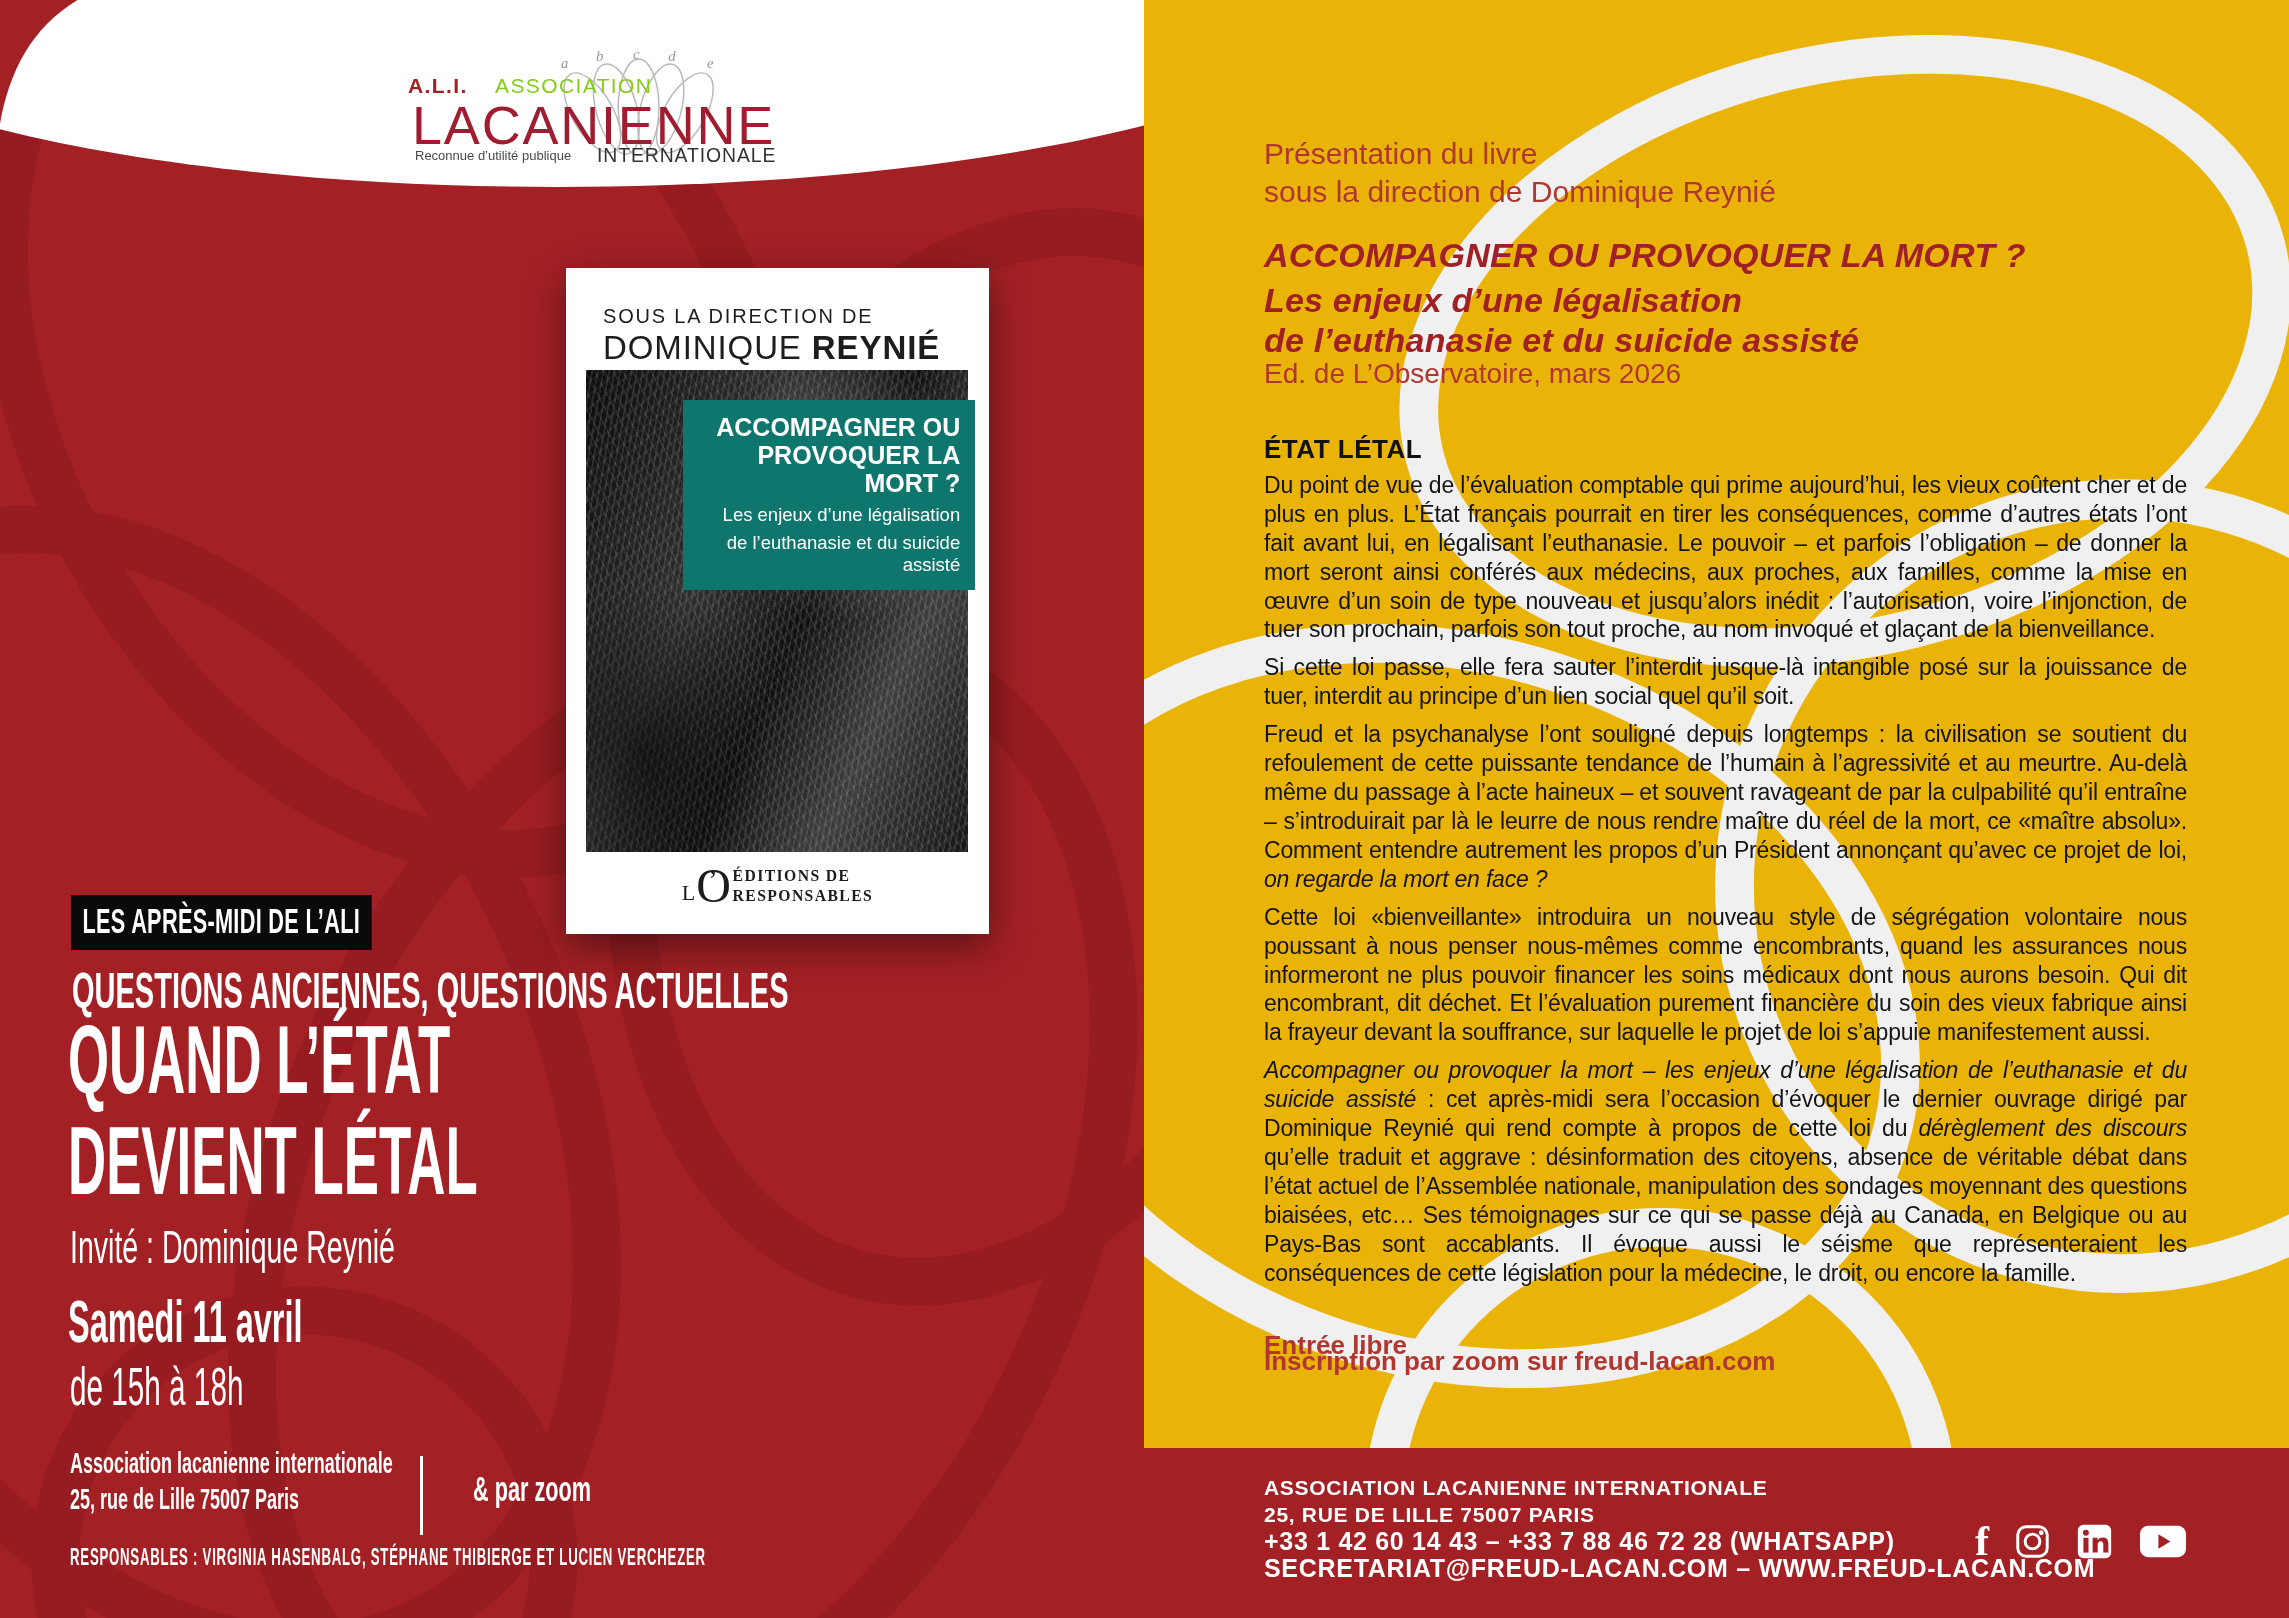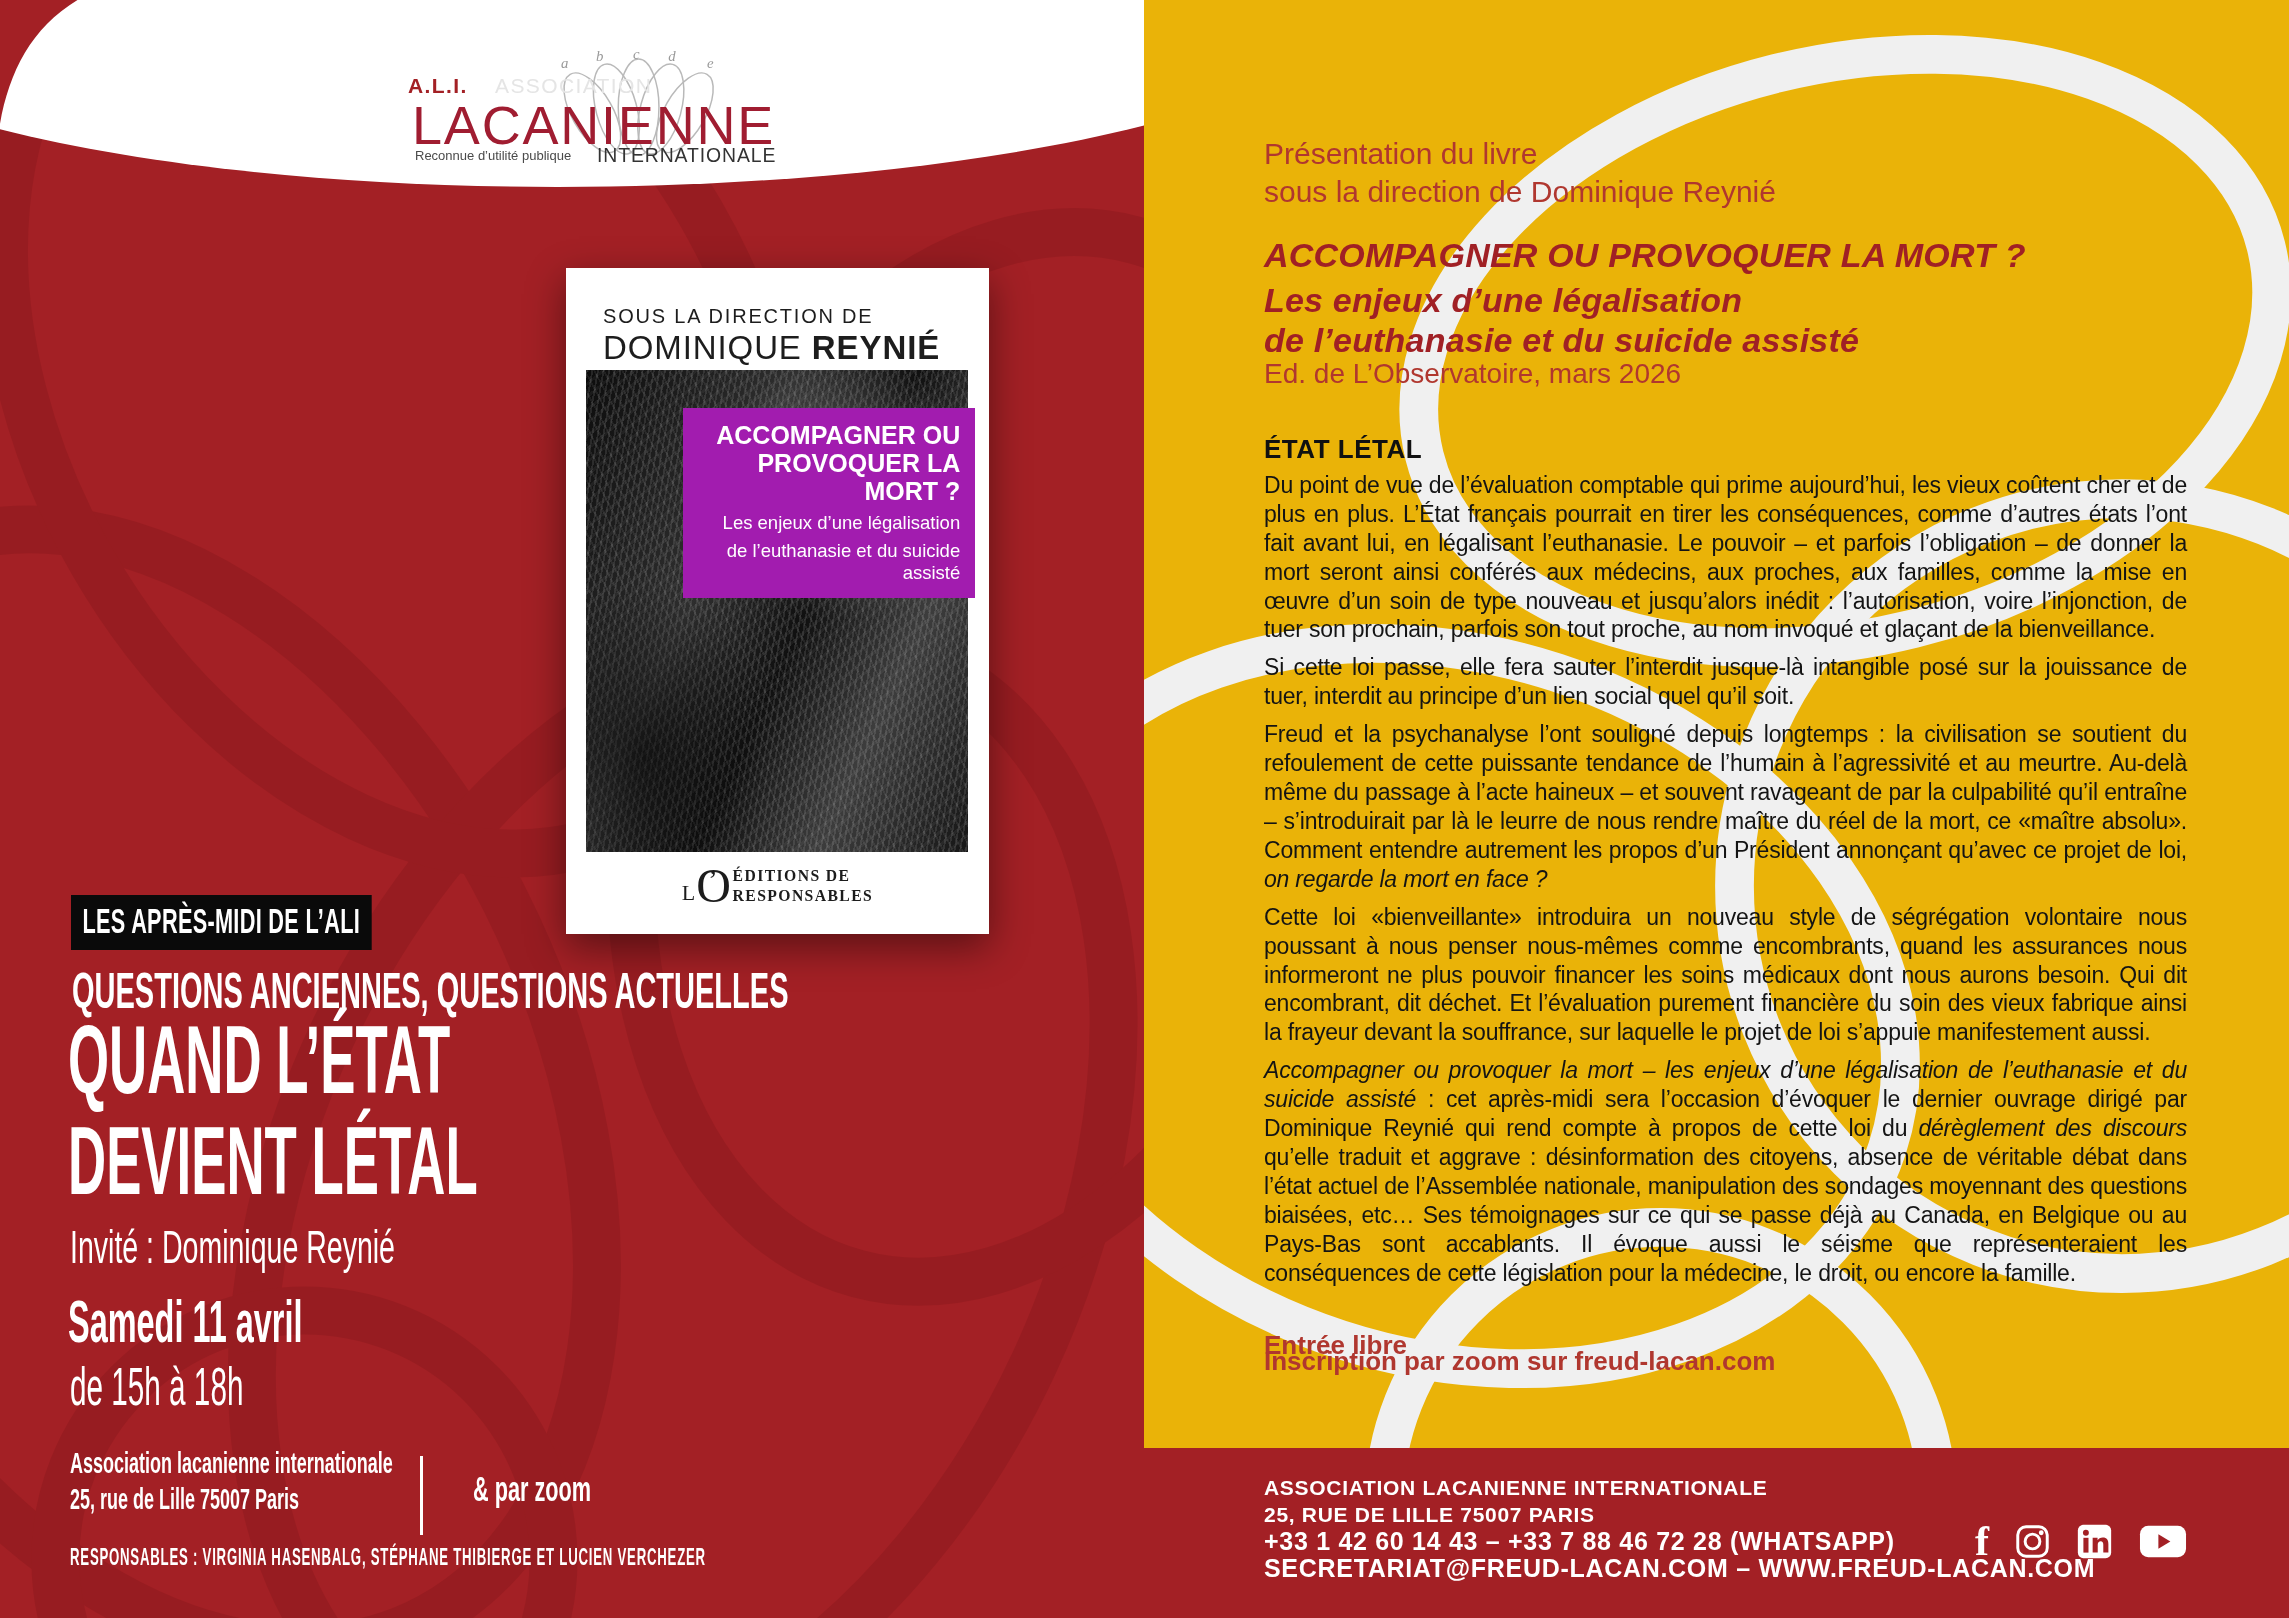--- a/index.html
+++ b/index.html
@@ -16,40 +16,40 @@
   .date{font-weight:bold;font-size:59px;transform:scaleX(.55);}
   .time{font-size:54px;transform:scaleX(.55);}
   .venue{font-weight:bold;font-size:29px;line-height:1.25;transform:scaleX(.62);}
   .zoomnote{font-weight:bold;font-size:35px;transform:scaleX(.62);}
   .resp{font-weight:bold;font-size:24px;letter-spacing:1.4px;transform:scaleX(.55);}
   .vdivider{position:absolute;left:420px;top:1456px;width:2.8px;height:79px;background:#fff;}
   
   #logo{position:absolute;left:0;top:0;width:1144px;height:212px;}
   .logo-row1{position:absolute;left:408px;top:74px;font-size:21px;letter-spacing:1.4px;}
   .logo-ali{color:#A32025;font-weight:bold;}
-  .logo-assoc{color:#e5e5e5;margin-left:20px;}
+  .logo-assoc{color:#84cc16;margin-left:20px;}
   .logo-name{position:absolute;left:412px;top:94px;font-size:54px;color:#A01D31;letter-spacing:1.8px;font-weight:400;}
   .logo-tag{position:absolute;left:415px;top:148px;font-size:13px;color:#4a4a4a;}
   .logo-intl{position:absolute;left:597px;top:144px;font-size:19.4px;color:#333;letter-spacing:0.9px;}
   
   #cover{position:absolute;left:566px;top:268px;width:423px;height:666px;background:#fff;
          box-shadow:0 13px 37px rgba(0,0,0,.45);}
   .cov-dir{position:absolute;left:37px;top:37px;font-size:20px;letter-spacing:1.8px;color:#1d1d1d;}
   .cov-author{position:absolute;left:37px;top:61px;font-size:33px;color:#1d1d1d;letter-spacing:0.9px;}
   .cov-author b{font-weight:bold;}
   .cov-photo{position:absolute;left:20px;top:102px;width:382px;height:482px;
     background:
       radial-gradient(ellipse 60% 45% at 68% 25%, rgba(255,255,255,.28), rgba(255,255,255,0) 60%),
       radial-gradient(ellipse 55% 60% at 15% 80%, rgba(0,0,0,.55), rgba(0,0,0,0) 60%),
       repeating-linear-gradient(100deg, rgba(255,255,255,.10) 0 1.8px, rgba(0,0,0,0) 1.8px 5.5px),
       repeating-linear-gradient(62deg, rgba(255,255,255,.07) 0 1.8px, rgba(0,0,0,0) 1.8px 8.3px),
       repeating-linear-gradient(140deg, rgba(255,255,255,.05) 0 2.8px, rgba(0,0,0,0) 2.8px 10px),
       linear-gradient(115deg,#0c0c0c 0%,#2f2f2f 35%,#101010 55%,#3d3d3d 75%,#161616 100%);}
-  .cov-label{position:absolute;left:117px;top:140px;width:292px;box-sizing:border-box;
-             background:#a21caf;color:#fff;text-align:right;padding:13px 14.8px 13px 9.2px;}
+  .cov-label{position:absolute;left:117px;top:132px;width:292px;box-sizing:border-box;
+             background:#0f766e;color:#fff;text-align:right;padding:13px 14.8px 13px 9.2px;}
   .cov-label .t{font-weight:bold;font-size:25px;line-height:1.12;}
   .cov-label .s{font-size:18.5px;line-height:1.2;margin-top:6.5px;}
   .cov-pub{position:absolute;left:0;top:594px;width:423px;display:flex;justify-content:center;align-items:center;
            font-family:"Liberation Serif",serif;color:#1c1c1c;}
   .pub-l{font-size:22px;align-self:flex-end;margin-bottom:3.7px;}
   .pub-o{font-size:48px;line-height:1;position:relative;margin:0 1.8px 0 0.9px;}
   .pub-o i{position:absolute;left:12px;top:3.7px;font-style:normal;font-size:28px;}
   .pub-col{display:flex;flex-direction:column;font-size:15.7px;letter-spacing:1.4px;font-weight:600;line-height:1.25;}
   
   #right{position:absolute;left:1144px;top:0;width:1145px;height:1619px;background:#eab308;overflow:hidden;}

